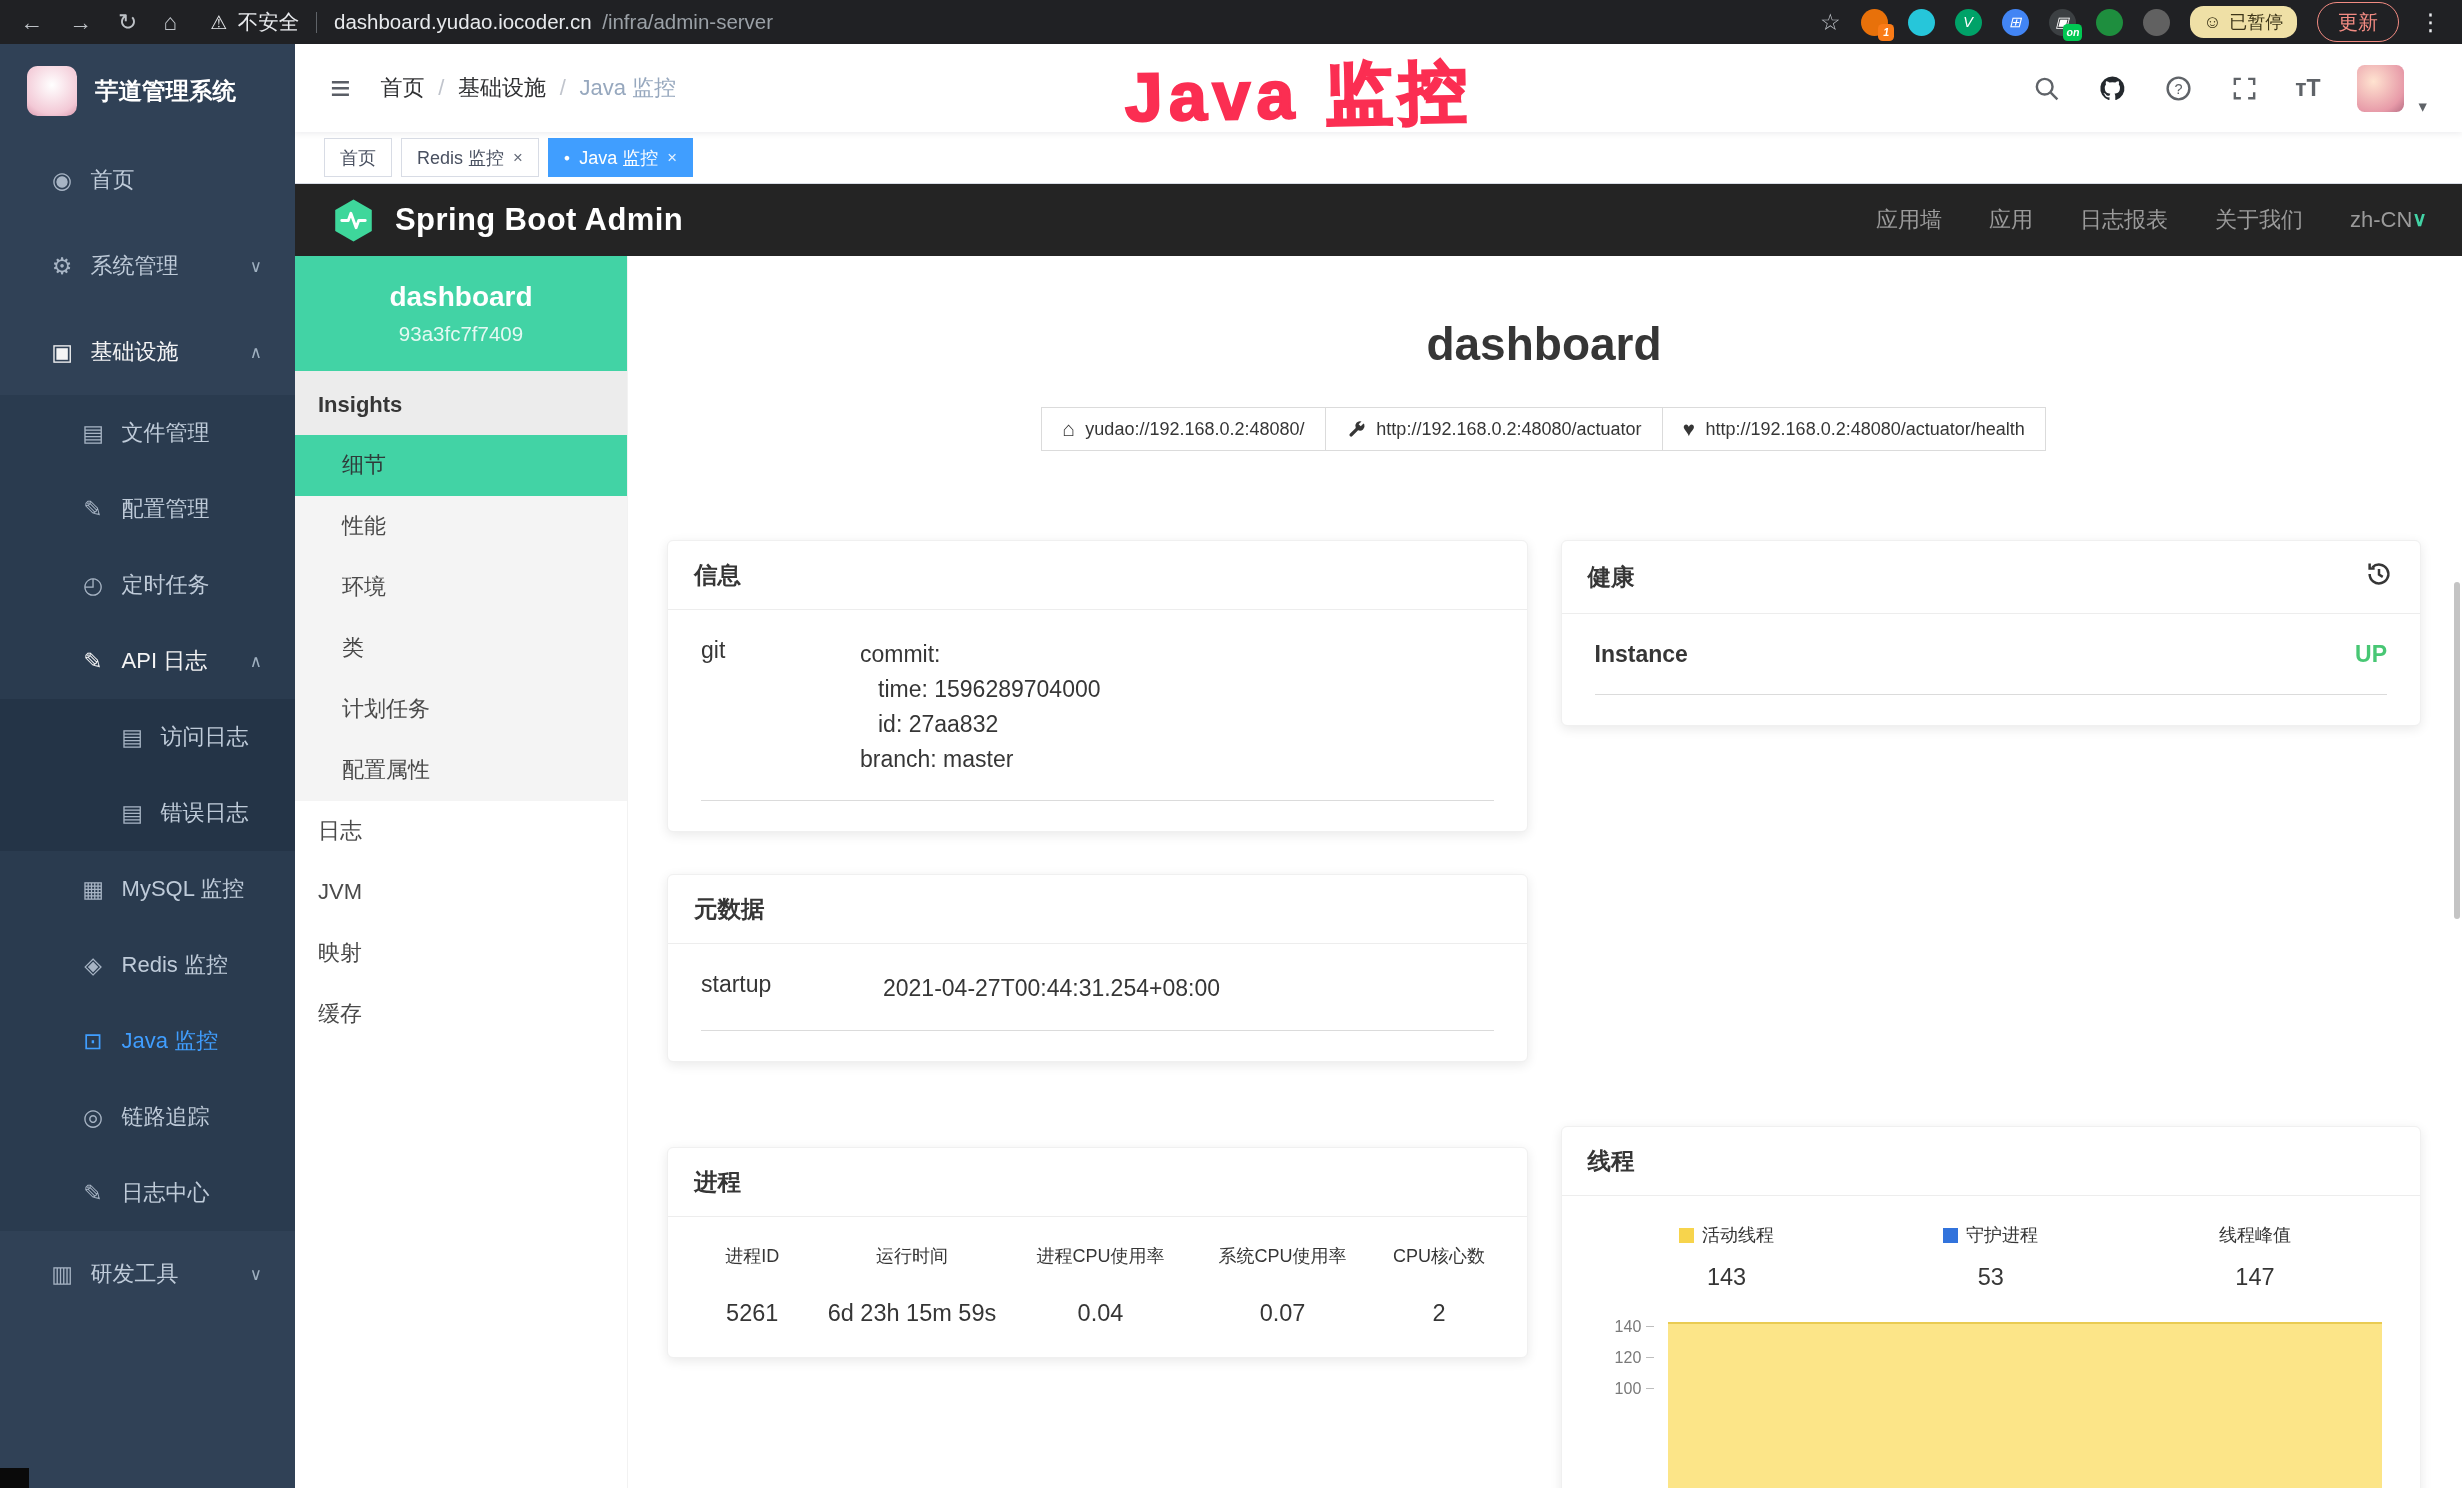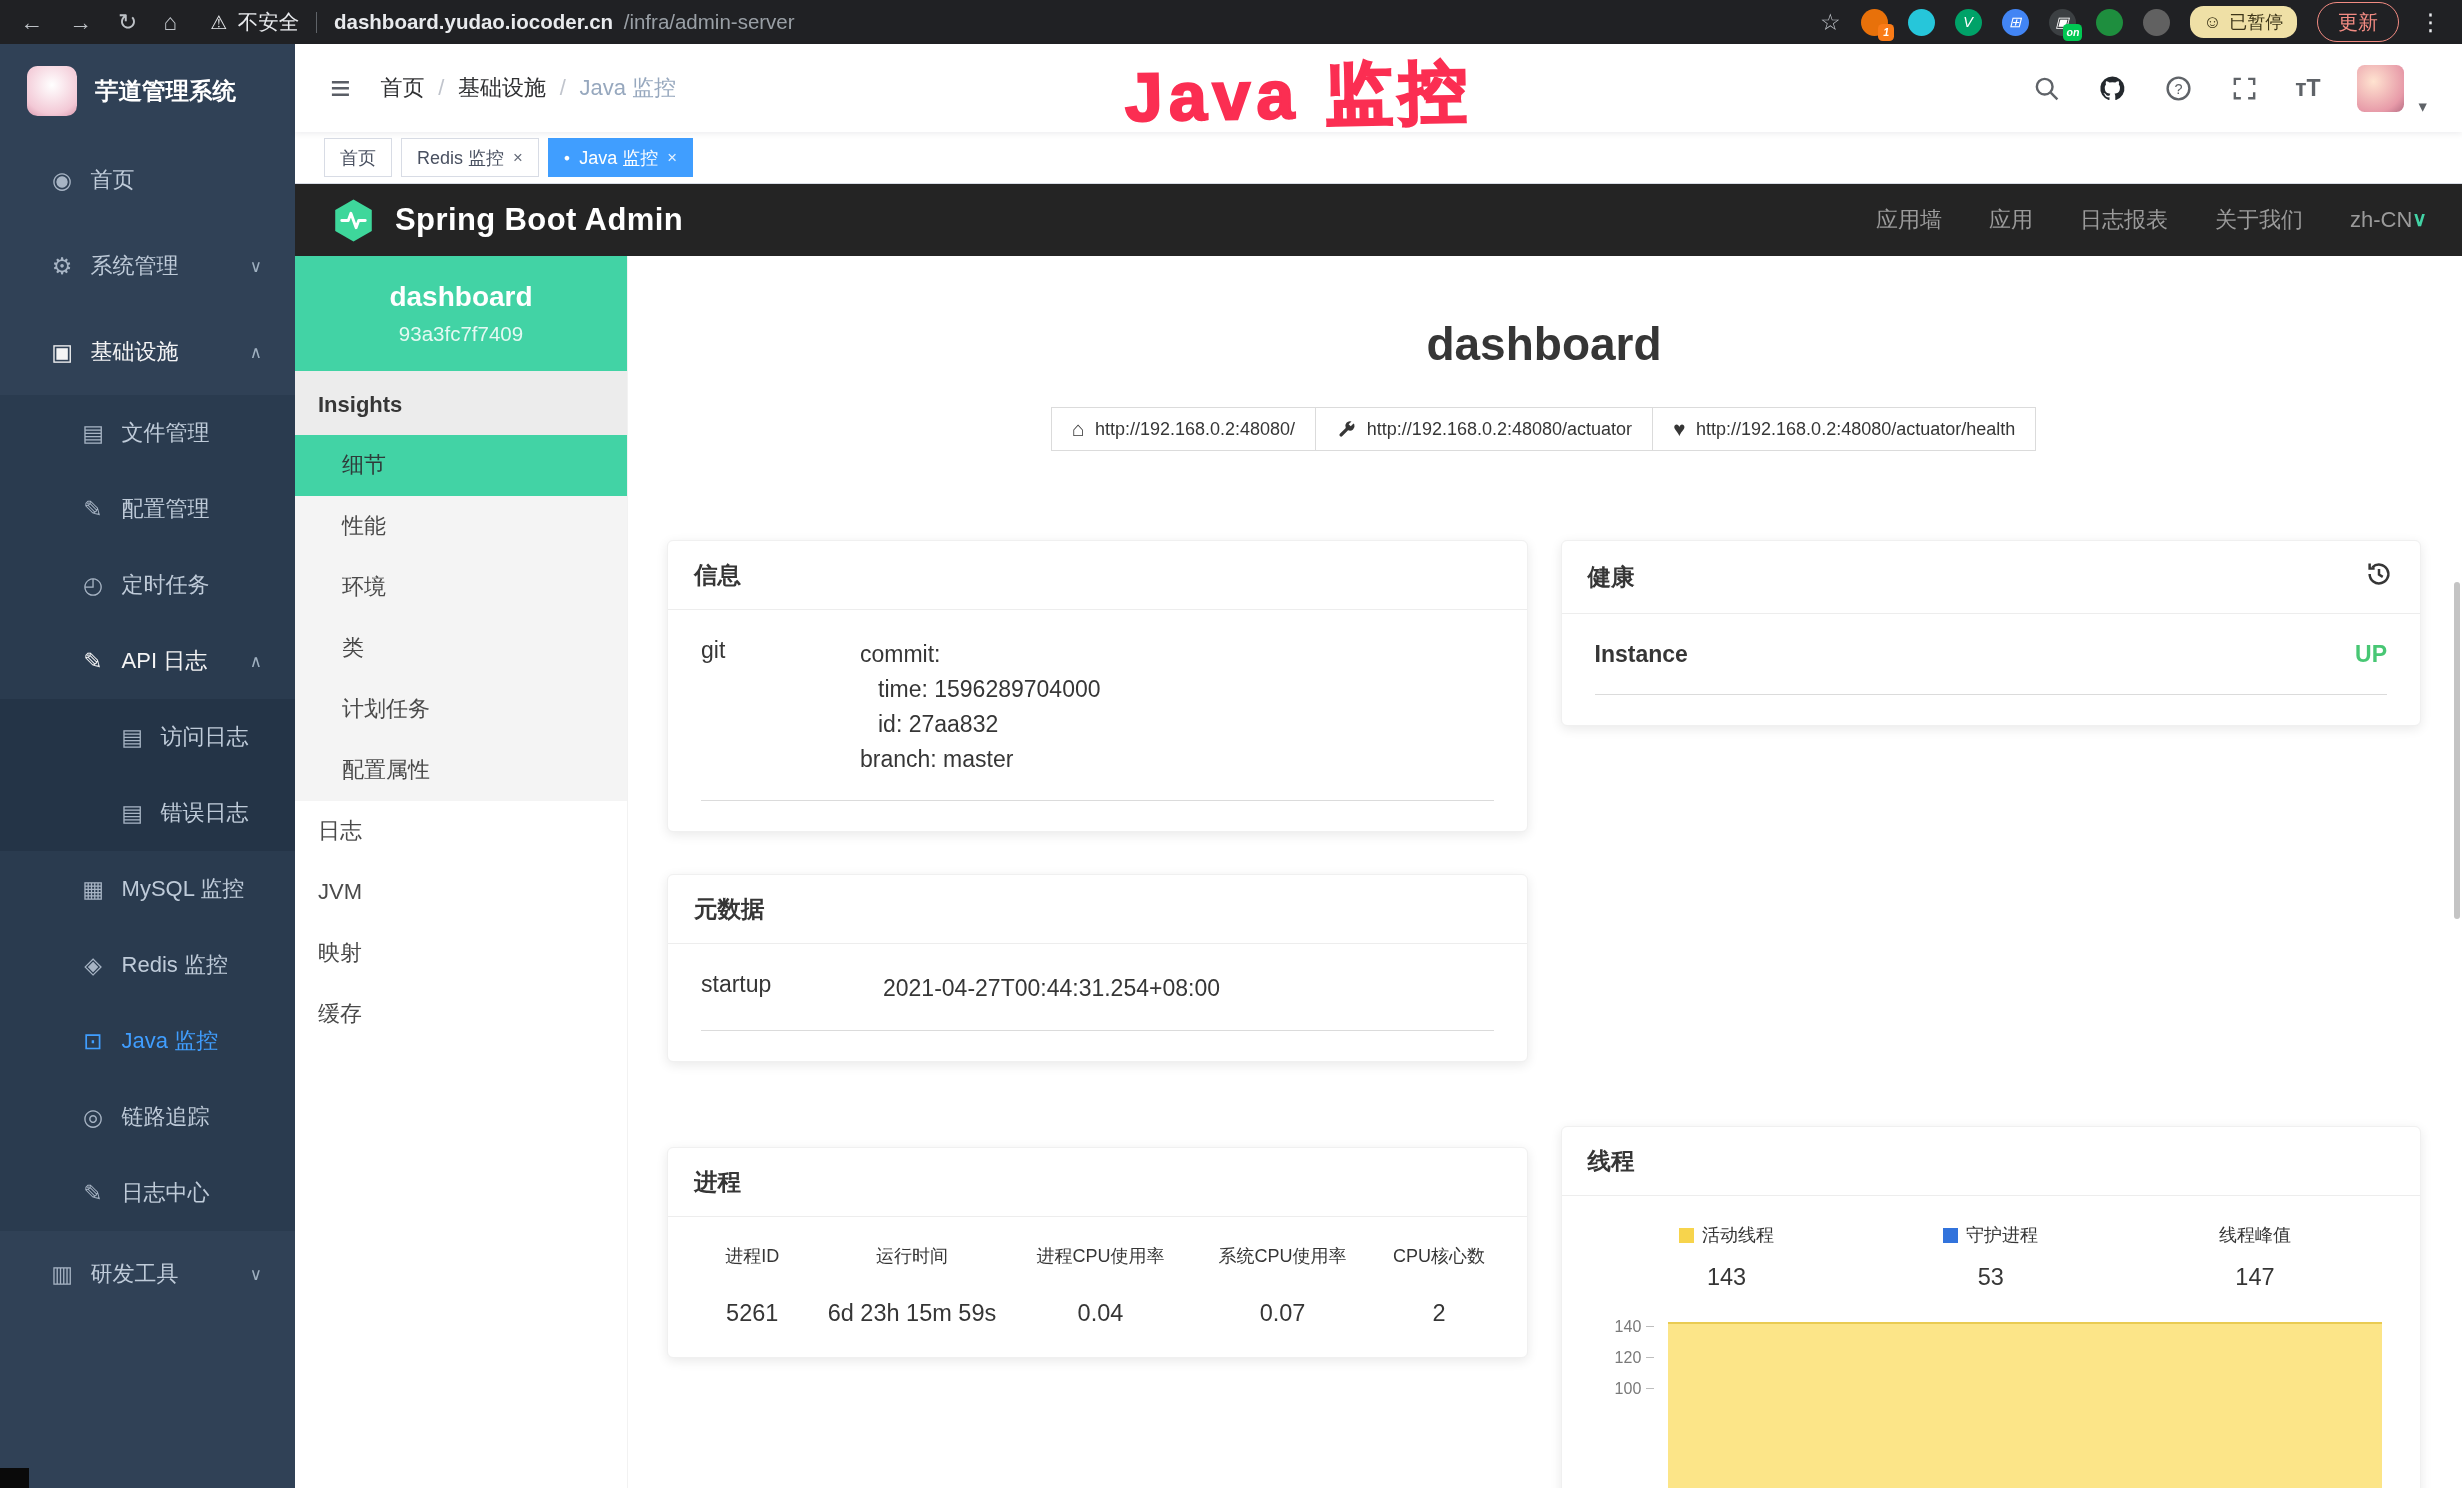--- a/index.html
+++ b/index.html
@@ -7,21 +7,21 @@
   #page{position:relative;width:2462px;height:1489px;display:flex;flex-direction:column}
 
   
   .browser{height:44px;background:#202124;display:flex;align-items:center;padding:0 20px;color:#c7c7c7;flex:0 0 auto}
   .b-nav{display:flex;align-items:center;gap:26px;font-size:23px;color:#bdc1c6}
   .b-nav span{cursor:pointer}
   .b-addr{display:flex;align-items:center;margin-left:33px;font-size:20.5px;gap:10.6px;flex:0 1 auto;min-width:0}
   .b-addr .warn{color:#e8eaed;font-size:19px}
   .b-addr .nsec{color:#e8eaed}
   .b-addr .vbar{width:1.5px;height:21px;background:#5f6368;margin:0 6px}
-  .b-addr .host{color:#e8eaed;font-weight:700}
+  .b-addr .host{color:#e8eaed;font-weight:400}
   .b-addr .path{color:#9aa0a6}
   .b-right{margin-left:auto;display:flex;align-items:center;gap:20px}
   .b-star{font-size:23px;color:#bdc1c6}
   .ext{position:relative;width:27px;height:27px;border-radius:50%;display:flex;align-items:center;justify-content:center;font-size:14.4px;color:#fff}
   .ext .badge{position:absolute;bottom:-5.3px;right:-6.8px;min-width:16.7px;height:16.7px;border-radius:4.6px;font-size:10.6px;display:flex;align-items:center;justify-content:center;color:#fff;padding:0 3px;font-weight:700}
   .ext .badge:empty{display:none}
   .paused{display:flex;align-items:center;gap:7.6px;background:#efe0a6;color:#3c3418;border-radius:13.7px;padding:3.8px 13.7px;font-size:18px}
   .paused .smi{font-size:18px}
   .updbtn{border:1.5px solid #f28b82;color:#f28b82;border-radius:21px;padding:5.3px 20px;font-size:20px;background:transparent;cursor:pointer}
   .b-menu{font-size:23px;color:#e8eaed}
@@ -384,21 +384,21 @@
               <span>缓存</span>
             </div>
         </aside>
 
         <main class="content">
           <h1 class="pg-title">dashboard</h1>
 
           <div class="links">
             <span class="lnk">
                 <span class="lglyph">⌂</span>
-                <span>http://192.168.0.2:48080/</span>
+                <span>yudao://192.168.0.2:48080/</span>
               </span>
             <span class="lnk">
                 <svg viewBox="0 0 24 24">
                   <path fill="#363636" d="M22 6.6a5.6 5.6 0 0 1-7.5 6.9l-6.9 7a2 2 0 0 1-2.9-2.9l7-6.9A5.6 5.6 0 0 1 18.6 3l-3.4 3.3 2.5 2.5L21 5.4c.5.35.8.75 1 1.2z"></path>
                 </svg>
                 <span>http://192.168.0.2:48080/actuator</span>
               </span>
             <span class="lnk">
                 <span class="lglyph">♥</span>
                 <span>http://192.168.0.2:48080/actuator/health</span>

